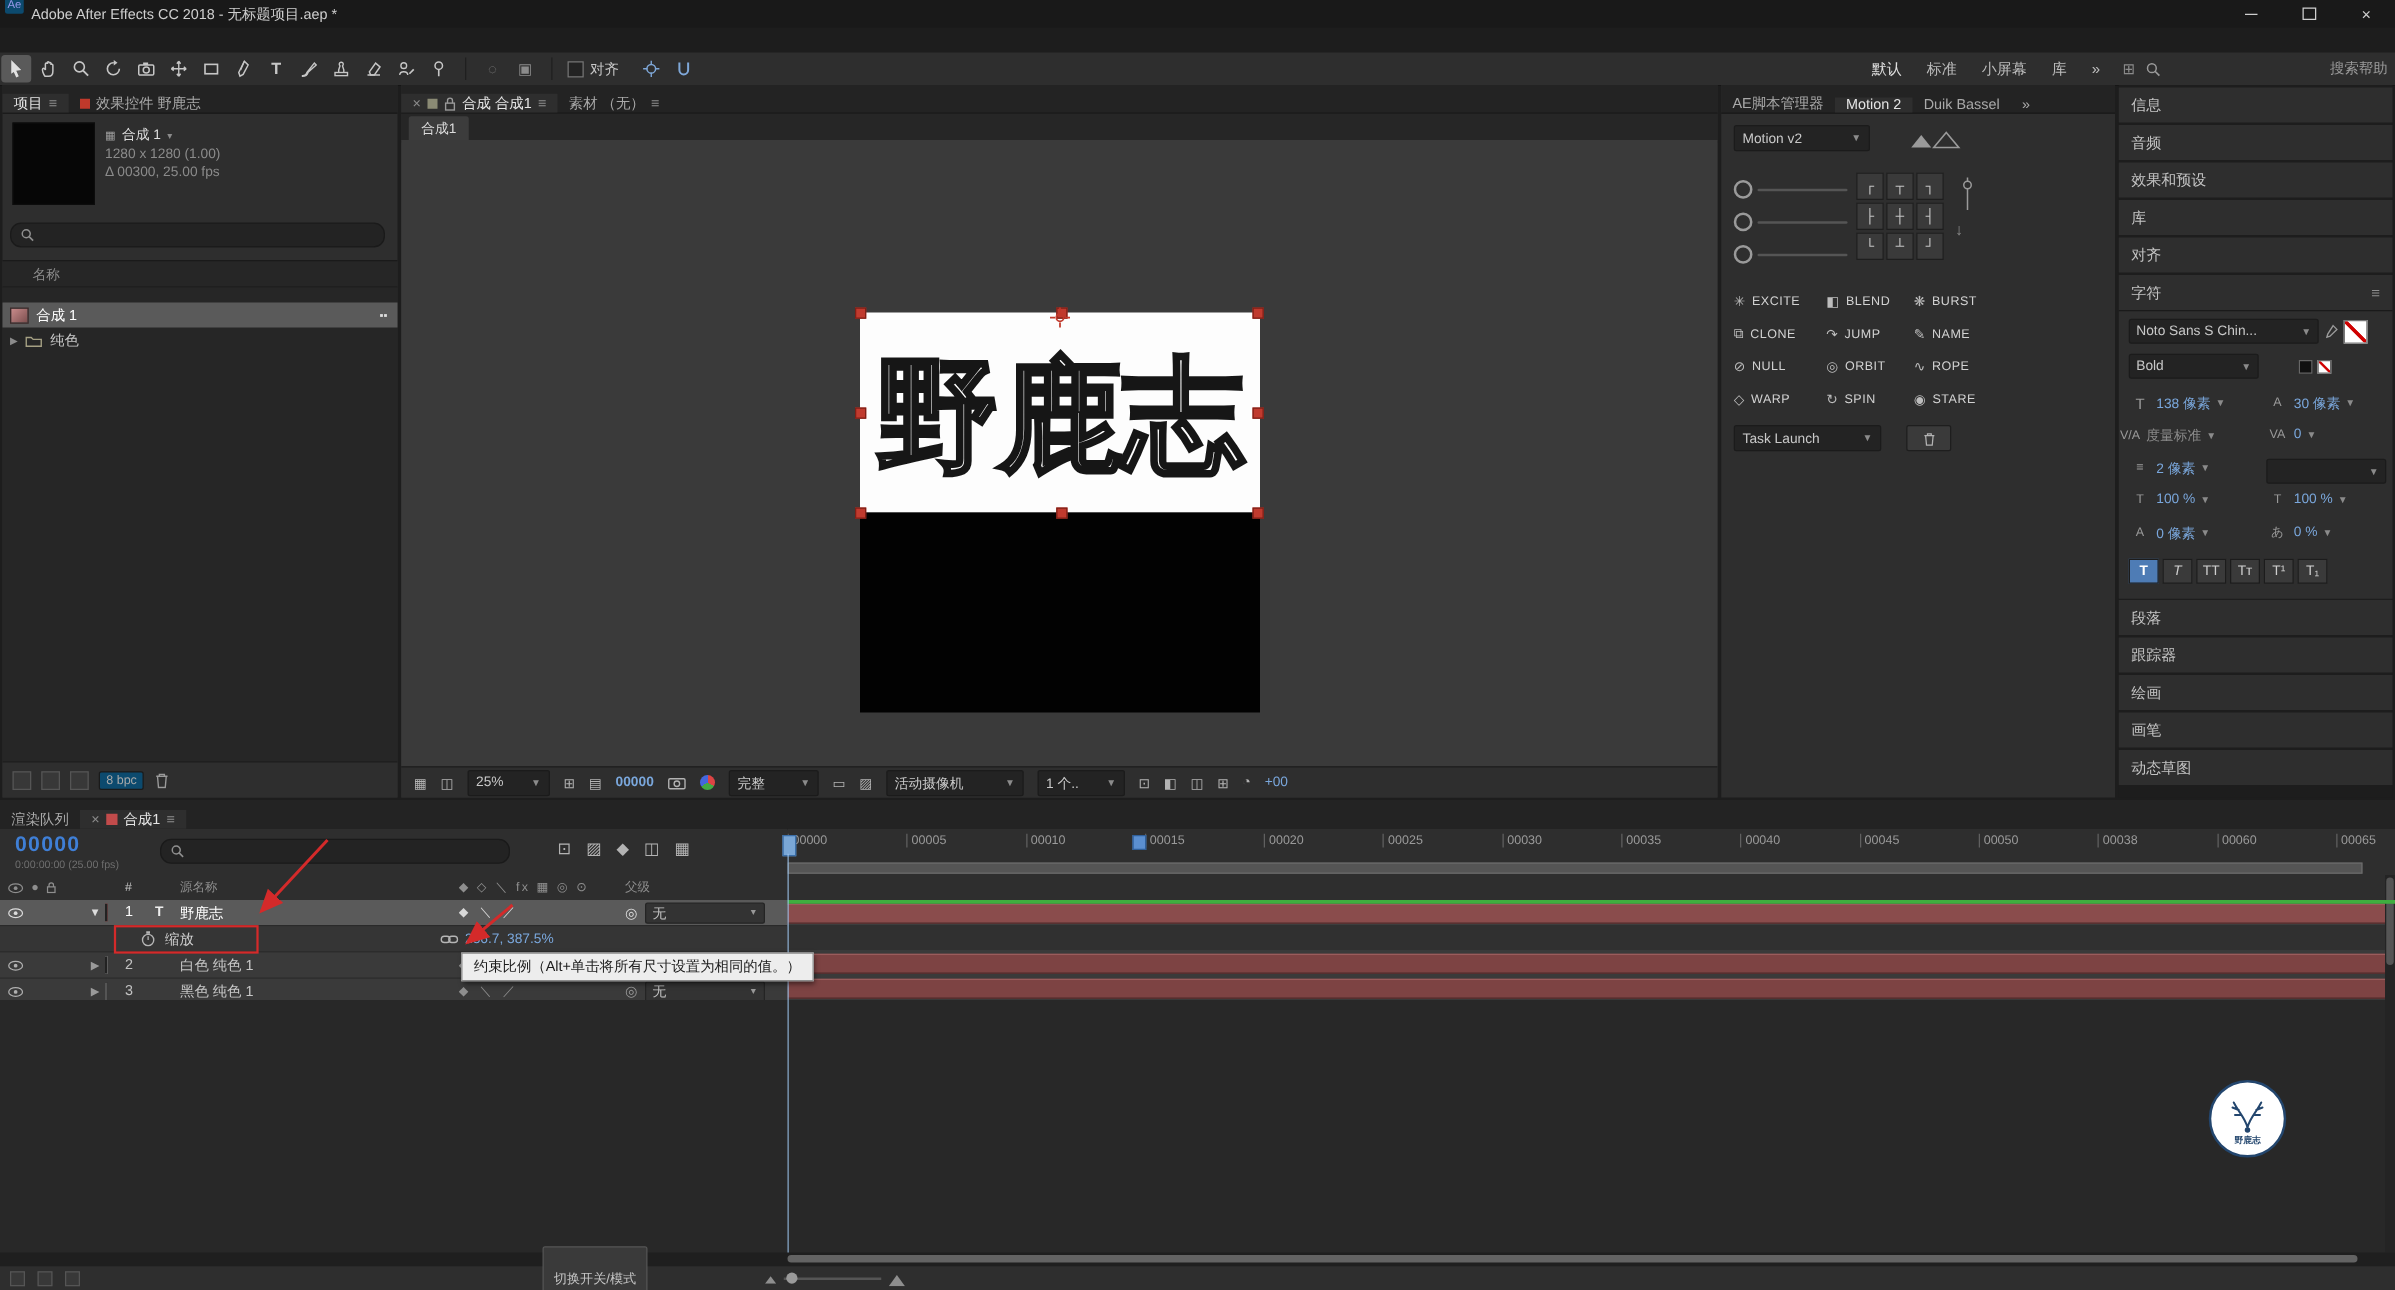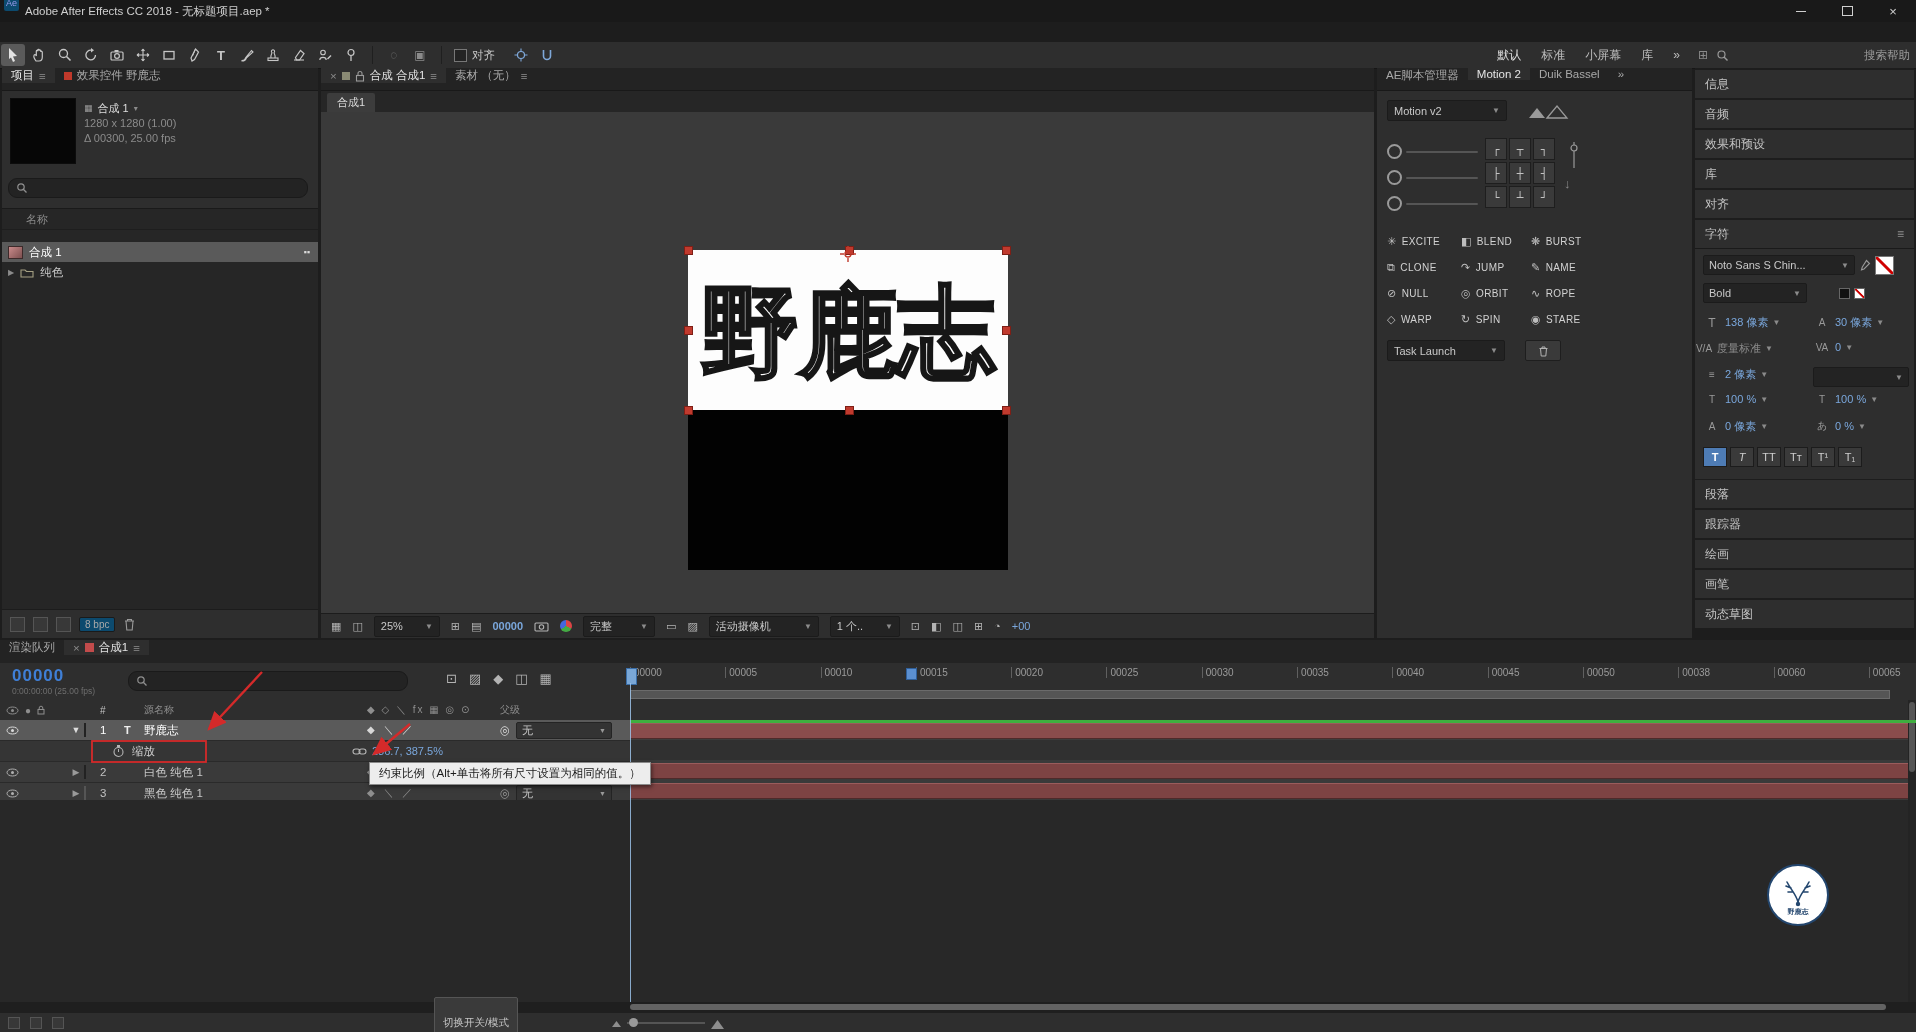--- a/index.html
+++ b/index.html
@@ -27,21 +27,21 @@
   .tsep{width:1px;height:18px;background:#1f1f1f;margin:0 8px}
   .snapbox{width:11px;height:11px;border:1px solid #777;background:#232323;display:flex;align-items:center;
            justify-content:center;font-size:9px;color:#bbb;margin-right:5px}
   .ws{padding:0 10px;color:#bdbdbd}
   .tb-search{display:flex;align-items:center;width:196px;margin-right:4px}
   .tb-search input{flex:1;background:transparent;border:none;outline:none;color:#9a9a9a;font-size:11.5px;
                    text-align:right;font-family:inherit}
   .tb-search input::placeholder{color:#9a9a9a}
   
   .pnl{position:absolute;background:#2e2e2e}
-  .tabbar{display:flex;align-items:flex-start;background:#232323;height:22px;border-bottom:1px solid #191919;font-size:11.5px}
+  .tabbar{display:flex;align-items:flex-end;background:#232323;height:22px;border-bottom:1px solid #191919;font-size:11.5px}
   .tab{display:flex;align-items:center;gap:5px;padding:0 9px;color:#a9a9a9;white-space:nowrap}
   .tab.act{background:#2e2e2e;color:#e4e4e4}
   .mglyph{color:#8f8f8f}
   .dd{background:#232323;border:1px solid #1b1b1b;border-radius:2px;height:19px;display:flex;align-items:center;
       padding:0 6px;color:#c9c9c9;font-size:11px;white-space:nowrap}
   .dd .cv{margin-left:auto;padding-left:6px;font-size:8px;color:#8b8b8b}
   .bv{color:#7aa7dc}
   .dim{color:#8b8b8b}
   .ic{display:inline-flex;align-items:center;justify-content:center;color:#b3b3b3}
   .well{background:#262626}
@@ -403,21 +403,21 @@
       <div class="tab act">
         <span>Motion 2</span>
       </div>
       <div class="tab">
         <span>Duik Bassel</span>
       </div>
       <div class="tab">
         <span>»</span>
       </div>
     </div>
-    <div class="abs" style="left:10px;top:32px;width:120px">
+    <div class="abs" style="left:10px;top:32px;width:109px">
       <div class="dd">
         <span>Motion v2</span>
         <span class="cv">▼</span>
       </div>
     </div>
     <svg class="abs" width="44" height="16" style="left:150px;top:36px">
       <path d="M2 14 L10 4 L18 14 Z" fill="#9a9a9a"></path>
         <path d="M20 14 L30 2 L40 14 Z" fill="none" stroke="#9a9a9a" stroke-width="1.3"></path>
     </svg>
 

